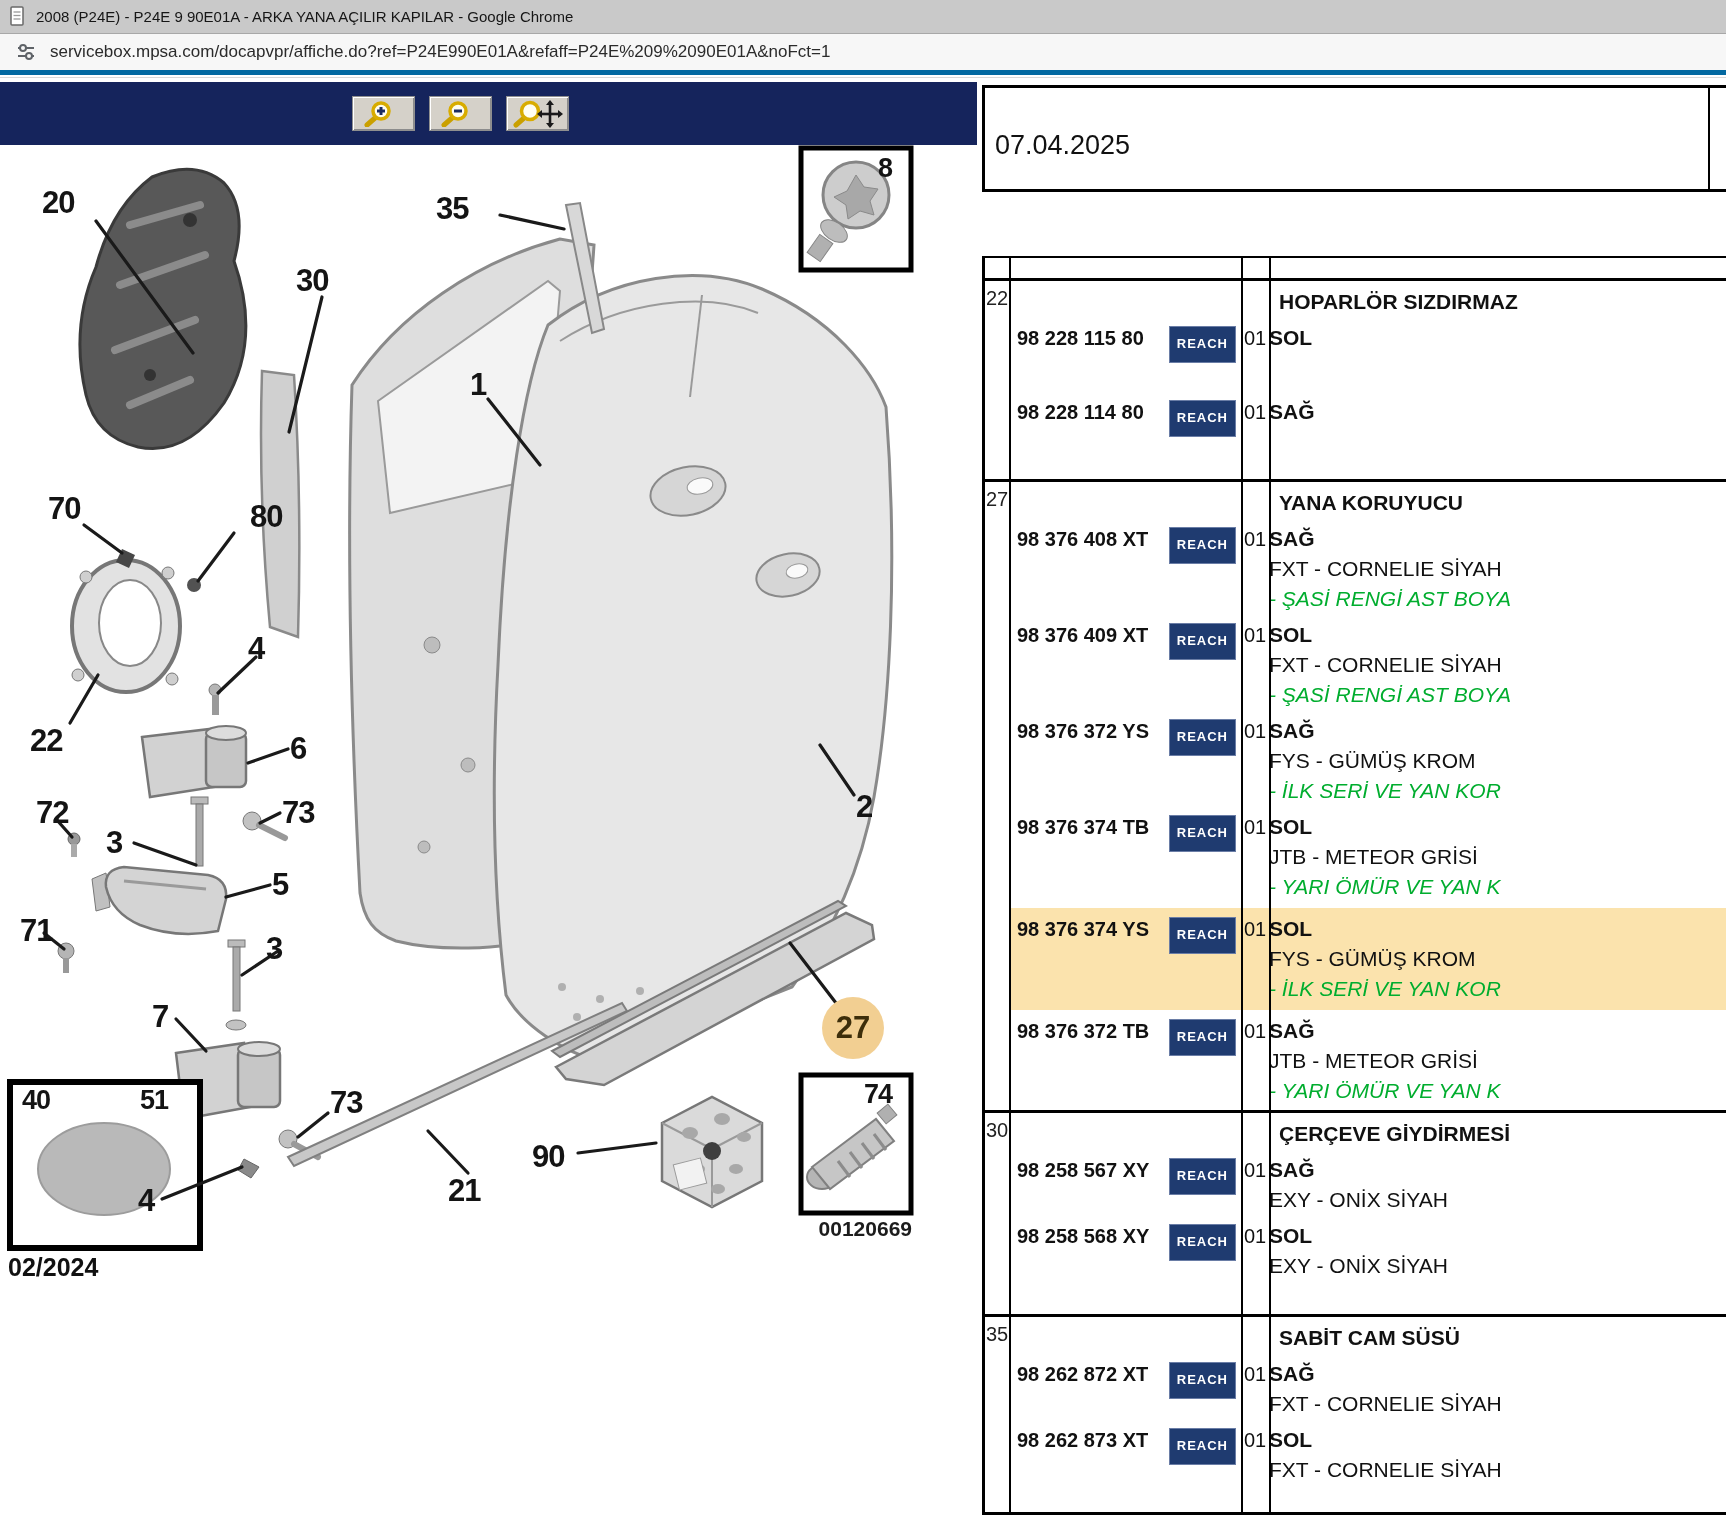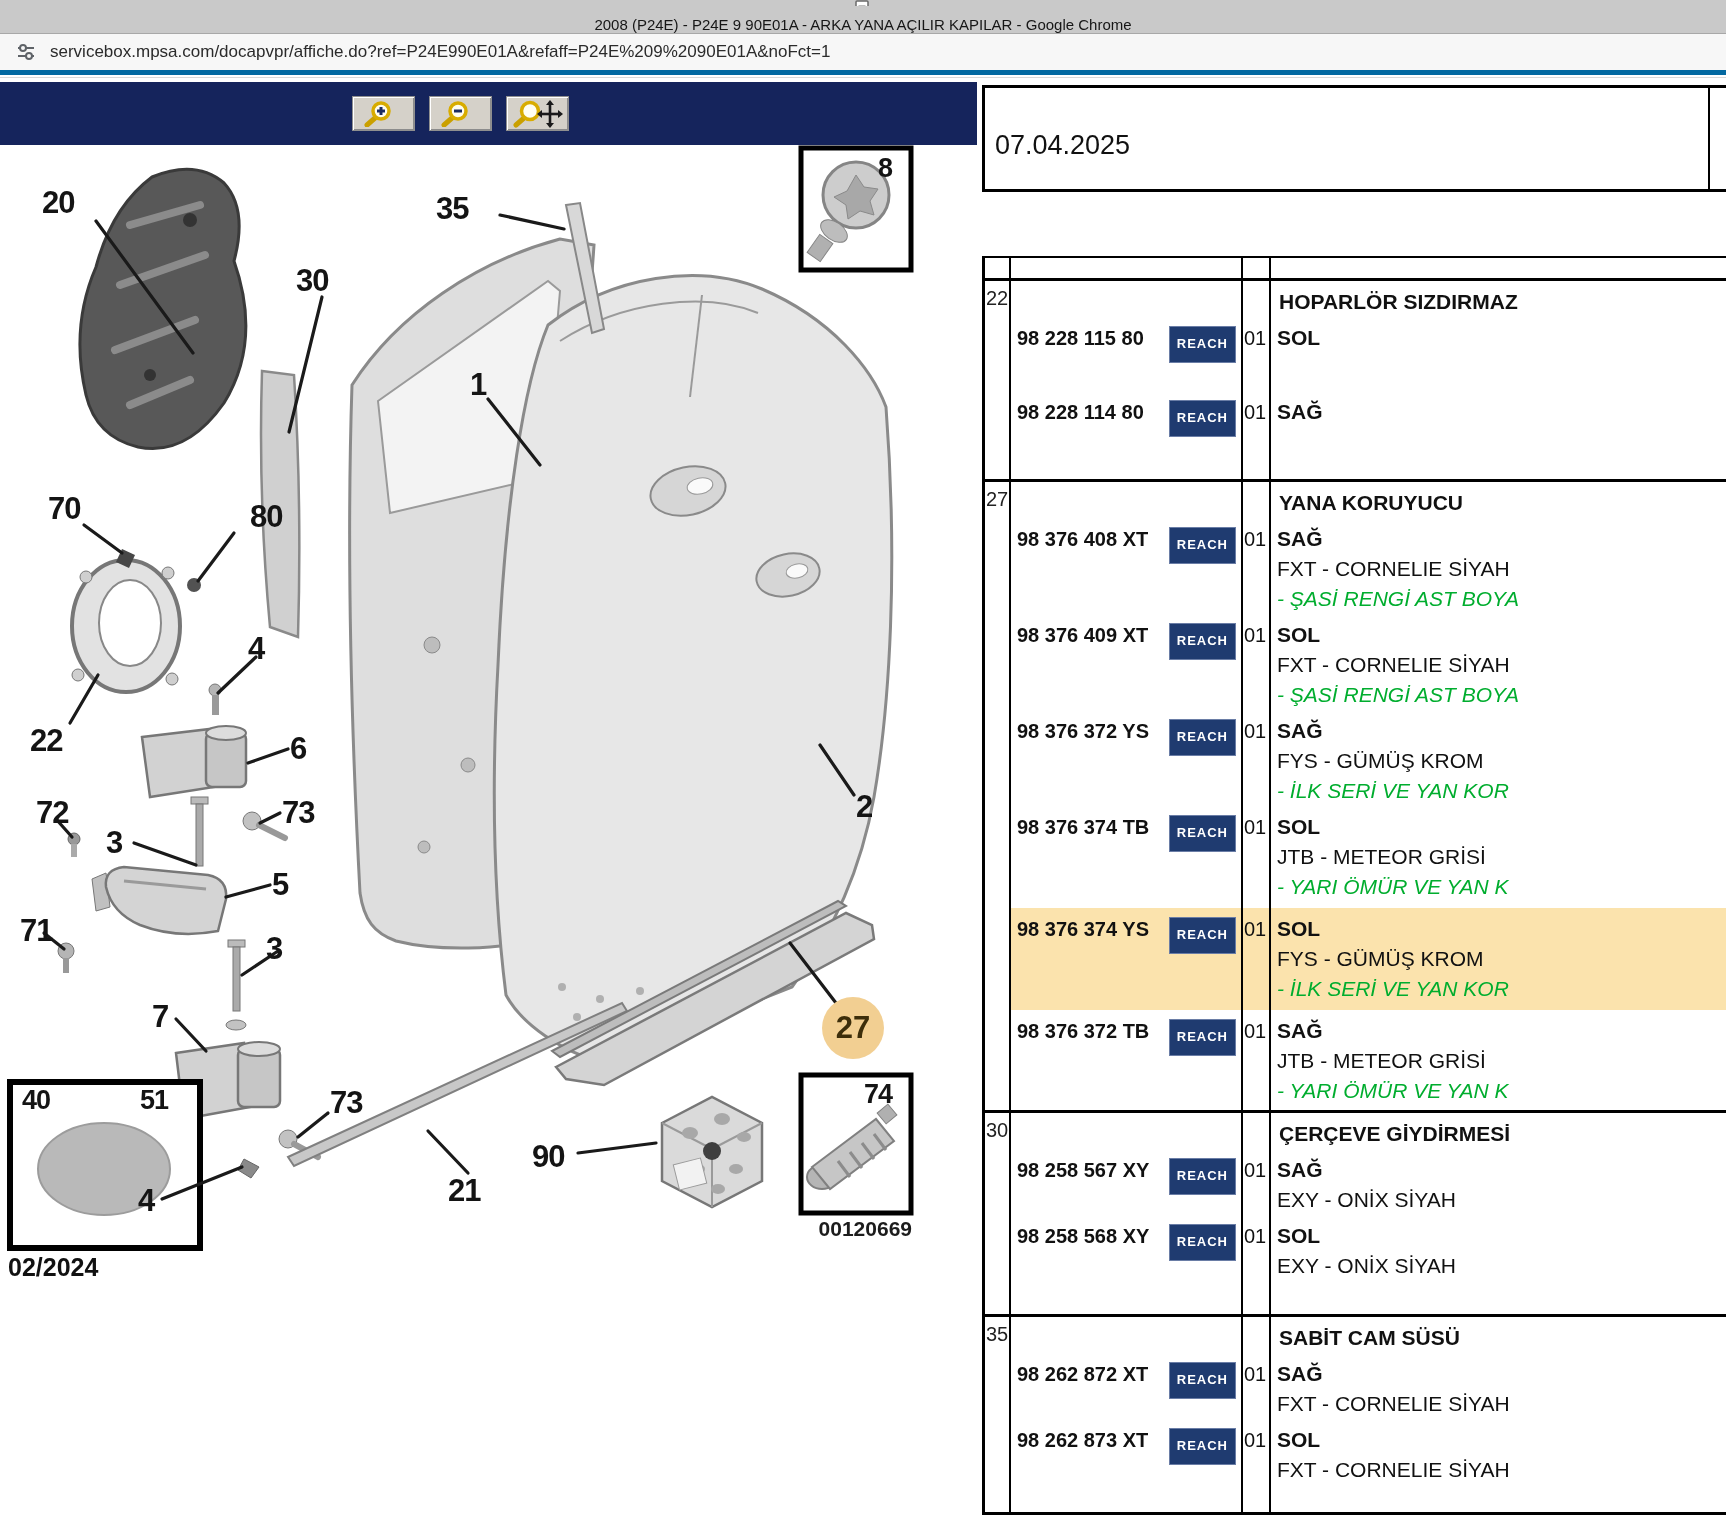--- a/index.html
+++ b/index.html
@@ -1,21 +1,21 @@
 <!DOCTYPE html>
 <html><head>
 <meta charset="utf-8">
 <style>
   * { margin:0; padding:0; box-sizing:border-box; }
   body { width:1726px; height:1536px; overflow:hidden; background:#fff;
          font-family:"Liberation Sans", sans-serif; color:#111; }
 
   
   .titlebar { height:34px; background:#c9c9c9; border-bottom:1px solid #a8a8a8;
-              display:flex; align-items:center; gap:10px; padding:0 10px;flex-direction:column; }
+              display:flex; align-items:center; gap:10px; padding:0 10px; }
   .title-text { font-size:15px; color:#161616; }
   .urlbar { height:41px; background:#f7f7f7; border-bottom:5px solid #0369a1;
             display:flex; align-items:center; gap:13px; padding:0 15px; }
   .url-text { font-size:17px; color:#2b2b2b; }
   .prebar { height:7px; background:repeating-linear-gradient(#ffffff 0 2px,#d9d9d9 2px 3px,#ffffff 3px 7px); }
 
   .main { display:flex; height:1454px; }
 
   
   .diagram-pane { width:977px; flex:none; }
@@ -60,21 +60,21 @@
   .vline.v1 { left:230px; } .vline.v2 { left:258px; }
   .sec-title { margin-left:268px; font-weight:700; font-size:21px; line-height:30px; white-space:nowrap; }
   .prow { display:grid; grid-template-columns:230px 28px 1fr; margin-top:6px; }
   .sec-22 .prow + .prow { margin-top:34px; }
   .prow.hl { background:#fbe3ad; padding:6px 0; }
   .p-num { display:flex; justify-content:space-between; align-items:flex-start;
            padding:0 5px 0 6px; font-weight:700; font-size:20px; line-height:30px; white-space:nowrap; }
   .badge { background:#1f3b70; color:#fff; font-size:13px; font-weight:700; letter-spacing:1px;
            padding:2px 7px 3px; margin-top:3px; border:1px solid #6a7da6; cursor:pointer; }
   .p-qty { font-size:20px; line-height:30px; text-align:center; }
-  .p-desc { padding-left:8px; }
+  .p-desc { }
   .p-desc > div { white-space:nowrap; }
   .d-side { font-weight:700; font-size:21px; line-height:30px; }
   .d-color { font-size:21px; line-height:30px; }
   .d-note { font-size:21px; line-height:30px; font-style:italic; color:#00ad2e; }
 </style>
 </head>
 <body>
 
 <div class="titlebar">
   <svg width="16" height="21">

